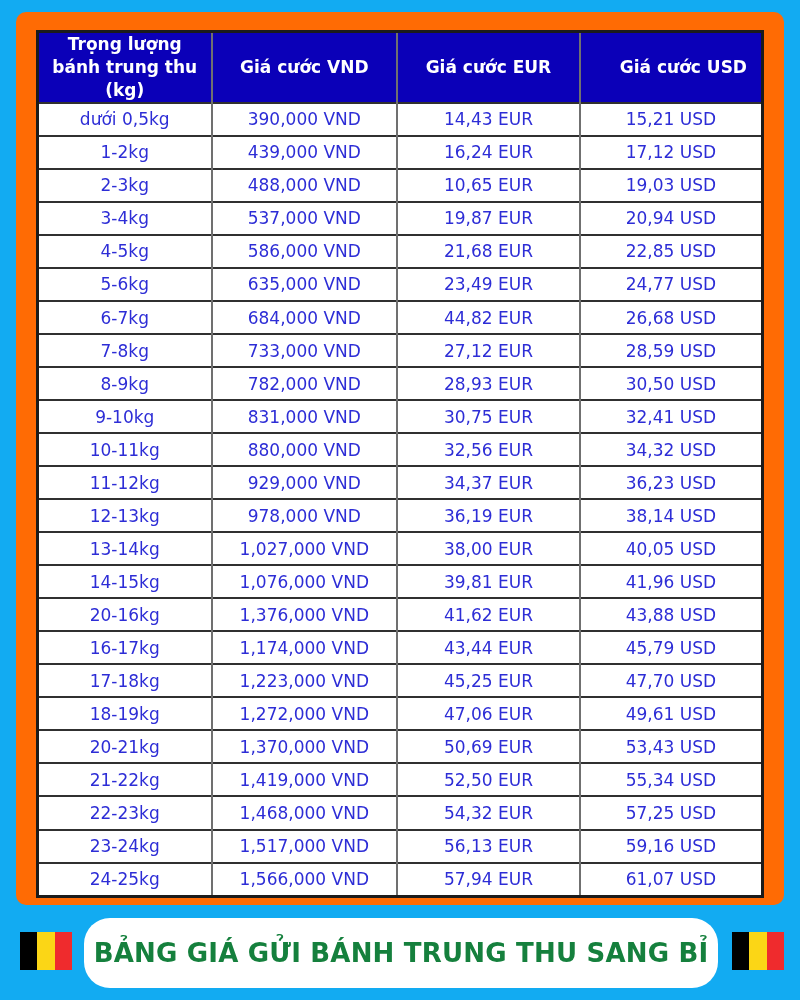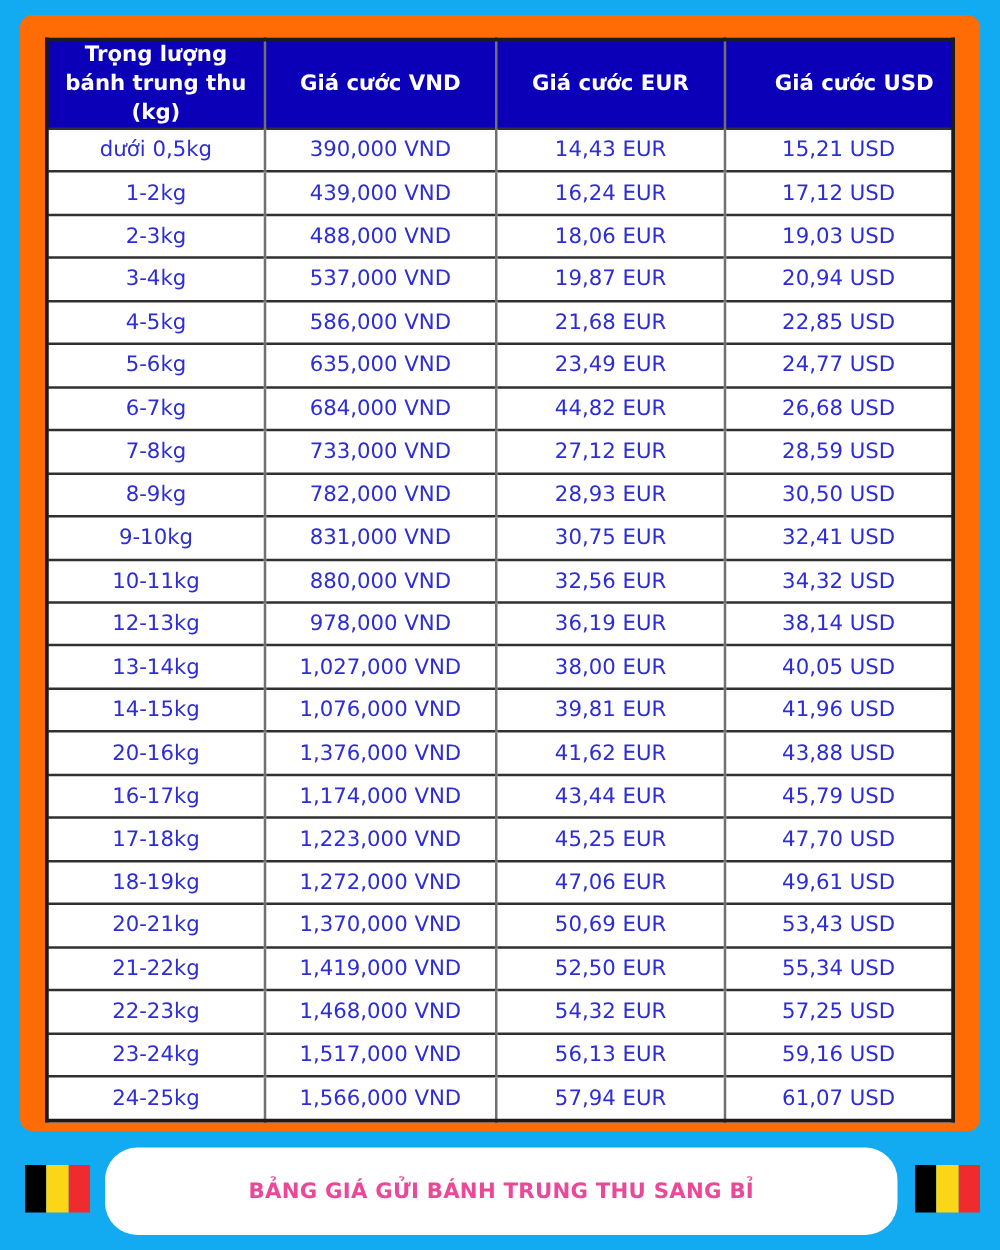--- a/index.html
+++ b/index.html
@@ -60,22 +60,22 @@
     position:absolute;
     left:84px; top:918px;
     width:634px; height:70px;
     background:#ffffff;
     border-radius:26px;
     display:flex;
     align-items:center;
     justify-content:center;
   }
   .banner-title {
-    color:#ec4899;
-    font-size:17px;
+    color:#15803d;
+    font-size:26px;
     font-weight:bold;
     white-space:nowrap;
     letter-spacing:0.2px;
   }
   .flag {
     position:absolute;
     top:932px;
     width:52px; height:38px;
     display:flex;
   }
@@ -110,21 +110,21 @@
         </tr>
         <tr>
           <td>1-2kg</td>
           <td>439,000 VND</td>
           <td>16,24 EUR</td>
           <td>17,12 USD</td>
         </tr>
         <tr>
           <td>2-3kg</td>
           <td>488,000 VND</td>
-          <td>18,06 EUR</td>
+          <td>10,65 EUR</td>
           <td>19,03 USD</td>
         </tr>
         <tr>
           <td>3-4kg</td>
           <td>537,000 VND</td>
           <td>19,87 EUR</td>
           <td>20,94 USD</td>
         </tr>
         <tr>
           <td>4-5kg</td>
@@ -162,20 +162,26 @@
           <td>30,75 EUR</td>
           <td>32,41 USD</td>
         </tr>
         <tr>
           <td>10-11kg</td>
           <td>880,000 VND</td>
           <td>32,56 EUR</td>
           <td>34,32 USD</td>
         </tr>
         <tr>
+          <td>11-12kg</td>
+          <td>929,000 VND</td>
+          <td>34,37 EUR</td>
+          <td>36,23 USD</td>
+        </tr>
+        <tr>
           <td>12-13kg</td>
           <td>978,000 VND</td>
           <td>36,19 EUR</td>
           <td>38,14 USD</td>
         </tr>
         <tr>
           <td>13-14kg</td>
           <td>1,027,000 VND</td>
           <td>38,00 EUR</td>
           <td>40,05 USD</td>

